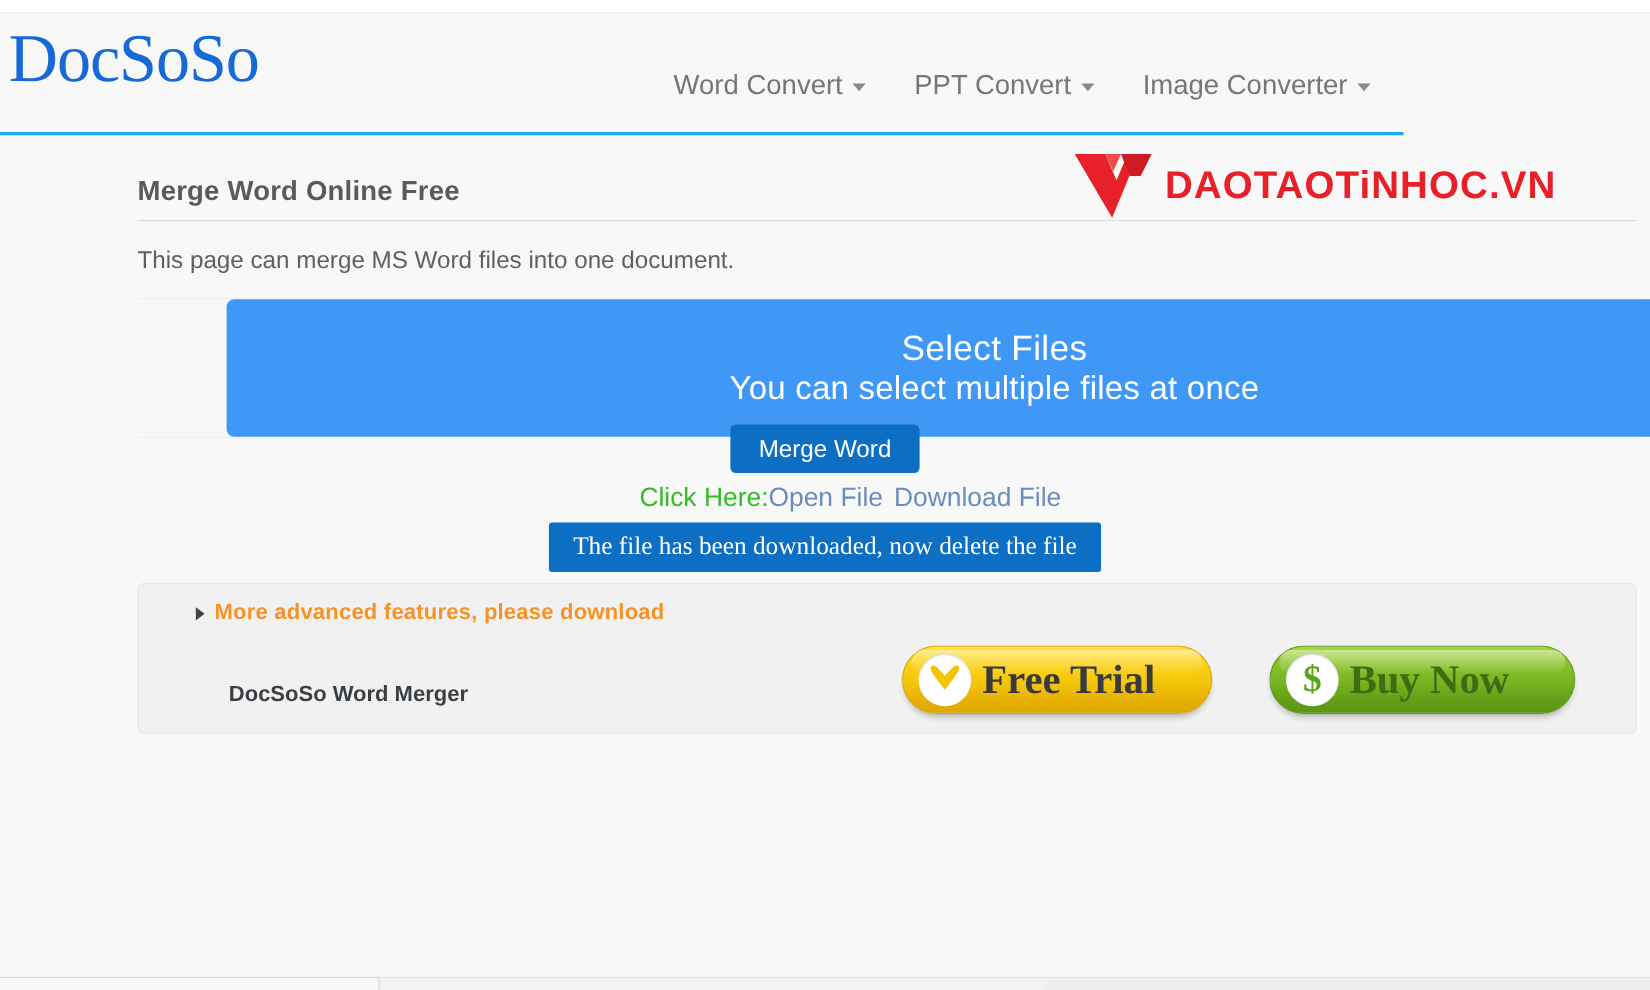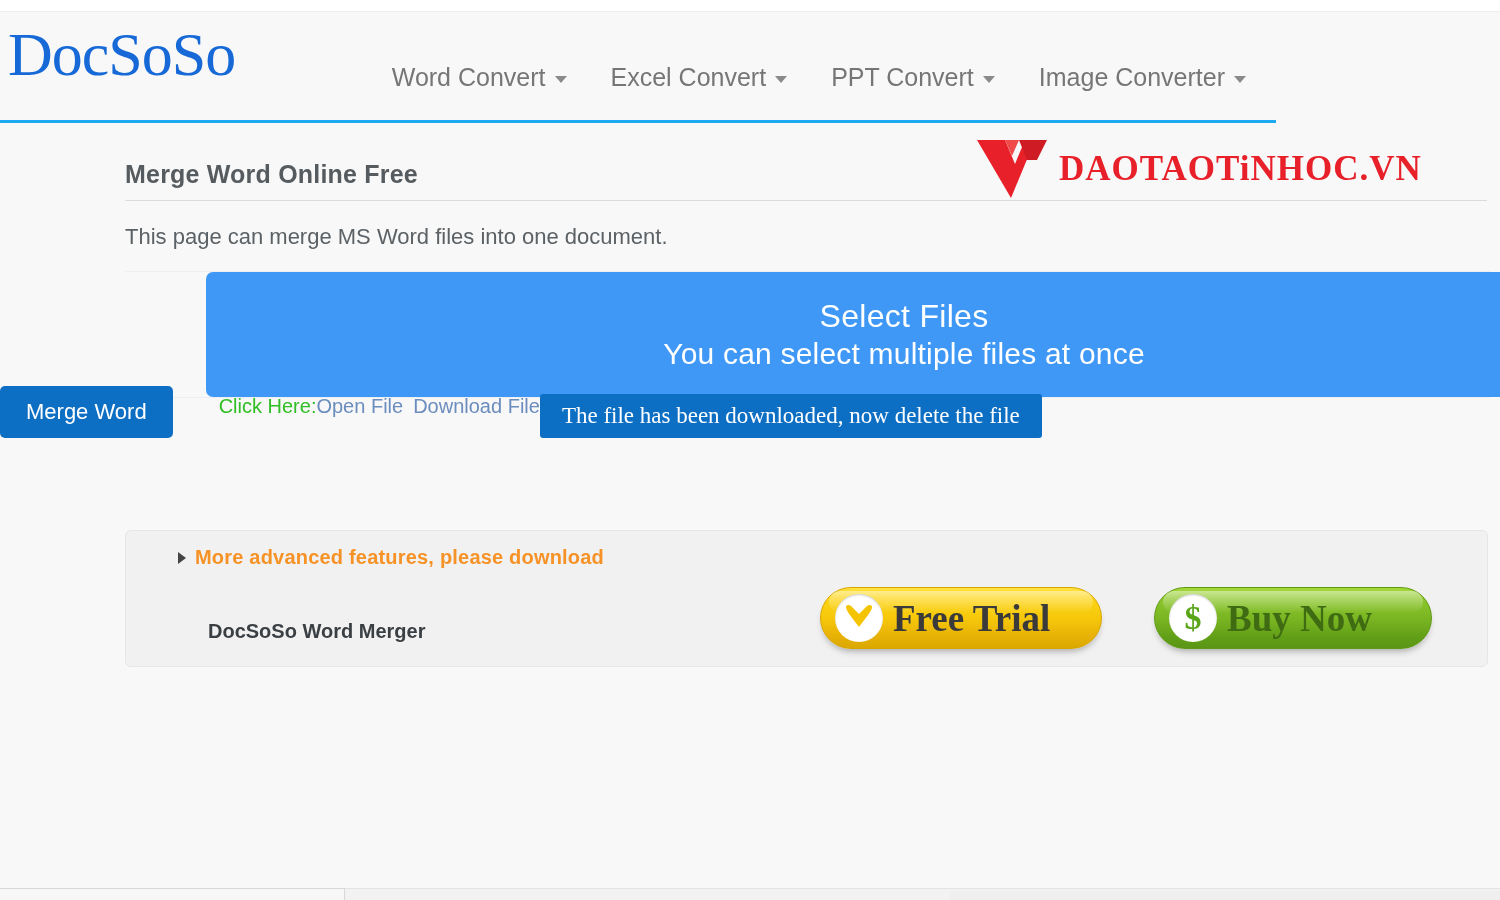--- a/index.html
+++ b/index.html
@@ -70,21 +70,21 @@
   }
 
   
   .watermark {
     position: absolute; left: 975px; top: 12px;
     display: flex; align-items: center; gap: 10px;
     pointer-events: none;
   }
   .wm-mark { width: 74px; height: 62px; }
   .wm-text {
-    font-family: Liberation Serif, serif;
+    font-family: Liberation Sans, sans-serif;
     font-size: 35px; font-weight: 700;
     color: #e8202a; letter-spacing: 1px;
     white-space: nowrap;
   }
 
   
   .filerow {
     position: absolute; left: 125px; top: 145px;
     width: 1365px; height: 127px;
     border-top: 1px solid #eceff1;
@@ -101,32 +101,32 @@
     cursor: pointer;
     gap: 2px;
   }
   .sf-title { font-size: 32px; font-weight: 400; letter-spacing: .3px; }
   .sf-sub   { font-size: 30px; font-weight: 400; letter-spacing: .2px; }
 
   
   .action-area {
     position: absolute; left: 0; top: 260px;
     width: 1500px;
-    display: flex; flex-direction: row; 
+    display: flex; flex-direction: column; align-items: center;
   }
   .merge-btn {
     background: #0d6fc4; color: #ffffff;
     border: none; border-radius: 5px;
     font-family: "Liberation Sans", sans-serif;
     font-size: 22px; padding: 10px 26px;
     cursor: pointer; line-height: 1.1;
   }
   .links-line {
     margin-top: 9px;
-    font-size: 20px;
+    font-size: 24px;
     white-space: nowrap;
     margin-left: 46px;
   }
   .lk-clickhere { color: #2fbe23; }
   .lk-link { color: #6b8dbd; cursor: pointer; }
   .lk-gap { display: inline-block; width: 10px; }
 
   .status-btn {
     margin-top: 8px;
     background: #0d6fc4; color: #ffffff;
@@ -233,24 +233,20 @@
 <div class="page">
 
   <div class="top-sliver"></div>
 
   <div class="site-header">
     <div class="brand">DocSoSo</div>
 
     <div class="main-nav">
       <div class="nav-item">
         <span>Word Convert</span>
-        <span class="caret"></span>
-      </div>
-      <div class="nav-item">
-        <span>Excel Convert</span>
         <span class="caret"></span>
       </div>
       <div class="nav-item">
         <span>PPT Convert</span>
         <span class="caret"></span>
       </div>
       <div class="nav-item">
         <span>Image Converter</span>
         <span class="caret"></span>
       </div>

